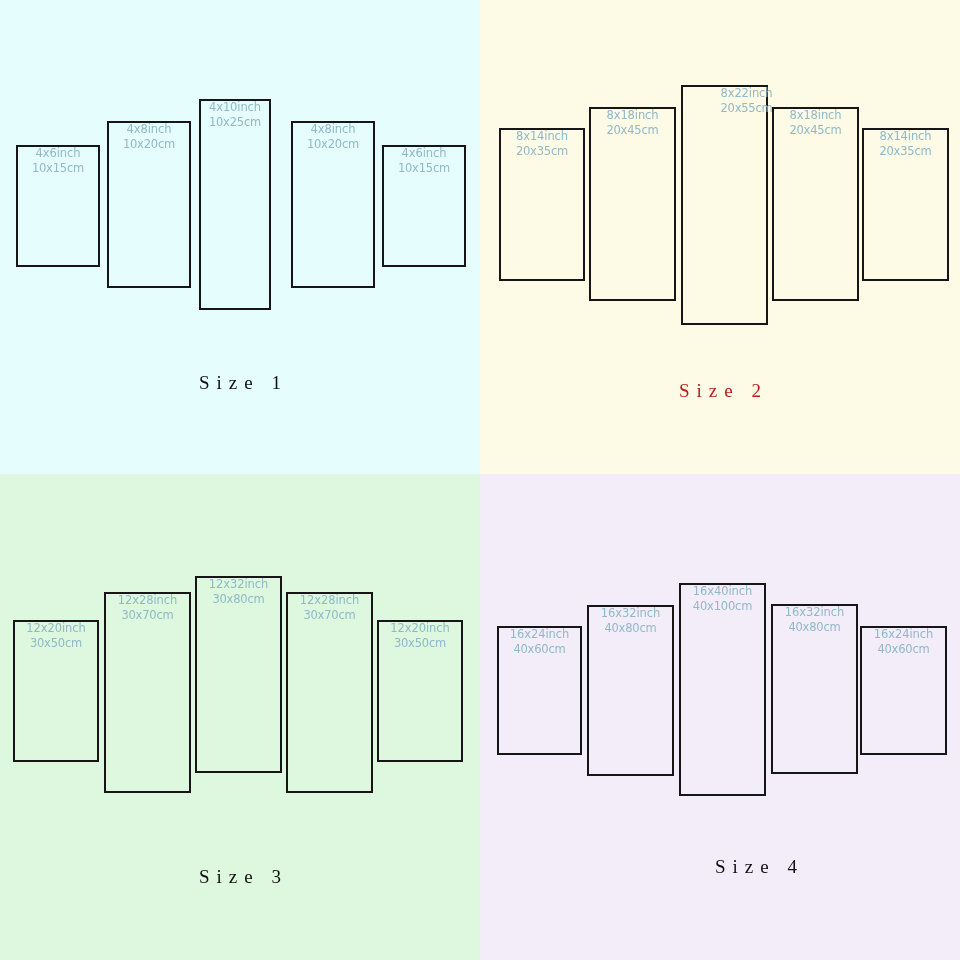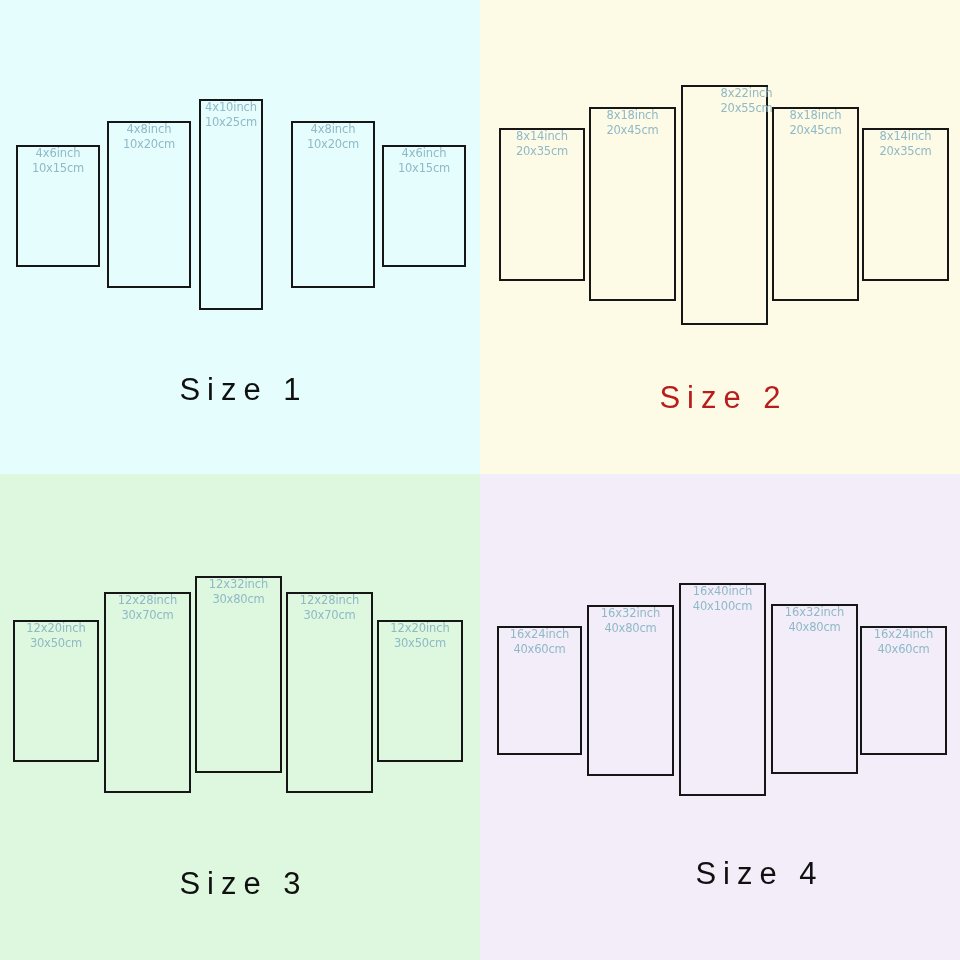--- a/index.html
+++ b/index.html
@@ -38,40 +38,40 @@
     transform: translateY(-1px);
   }
   .panel-label .line2 {
     display: block;
     letter-spacing: -0.2px;
   }
   .size-caption {
     position: absolute;
     width: 100%;
     text-align: center;
-    font-family: Liberation Sans, sans-serif;
-    font-size: 31px;
+    font-family: Liberation Serif, serif;
+    font-size: 19px;
     color: #101010;
     letter-spacing: 7px;
     text-indent: 7px;
     white-space: nowrap;
   }
 </style>
 </head>
 <body>
 
 <div id="root">
     <div class="quadrant" style="left: 0px; top: 0px; width: 480px; height: 474px; background: rgb(230, 253, 253);">
       <div class="panel" style="left: 16px; top: 145px; width: 84px; height: 122px; border-color: rgb(22, 22, 22);">
         <div class="panel-label" style="color: rgb(143, 185, 200);"><span>4x6inch</span><span class="line2">10x15cm</span></div>
       </div>
       <div class="panel" style="left: 107px; top: 121px; width: 84px; height: 167px; border-color: rgb(22, 22, 22);">
         <div class="panel-label" style="color: rgb(143, 185, 200);"><span>4x8inch</span><span class="line2">10x20cm</span></div>
       </div>
-      <div class="panel" style="left: 199px; top: 99px; width: 64px; height: 211px; border-color: rgb(22, 22, 22);">
+      <div class="panel" style="left: 199px; top: 99px; width: 72px; height: 211px; border-color: rgb(22, 22, 22);">
         <div class="panel-label" style="color: rgb(143, 185, 200);"><span>4x10inch</span><span class="line2">10x25cm</span></div>
       </div>
       <div class="panel" style="left: 291px; top: 121px; width: 84px; height: 167px; border-color: rgb(22, 22, 22);">
         <div class="panel-label" style="color: rgb(143, 185, 200);"><span>4x8inch</span><span class="line2">10x20cm</span></div>
       </div>
       <div class="panel" style="left: 382px; top: 145px; width: 84px; height: 122px; border-color: rgb(22, 22, 22);">
         <div class="panel-label" style="color: rgb(143, 185, 200);"><span>4x6inch</span><span class="line2">10x15cm</span></div>
       </div>
       <div class="size-caption" style="top: 372px; color: rgb(16, 16, 16);">Size 1</div>
     </div>

